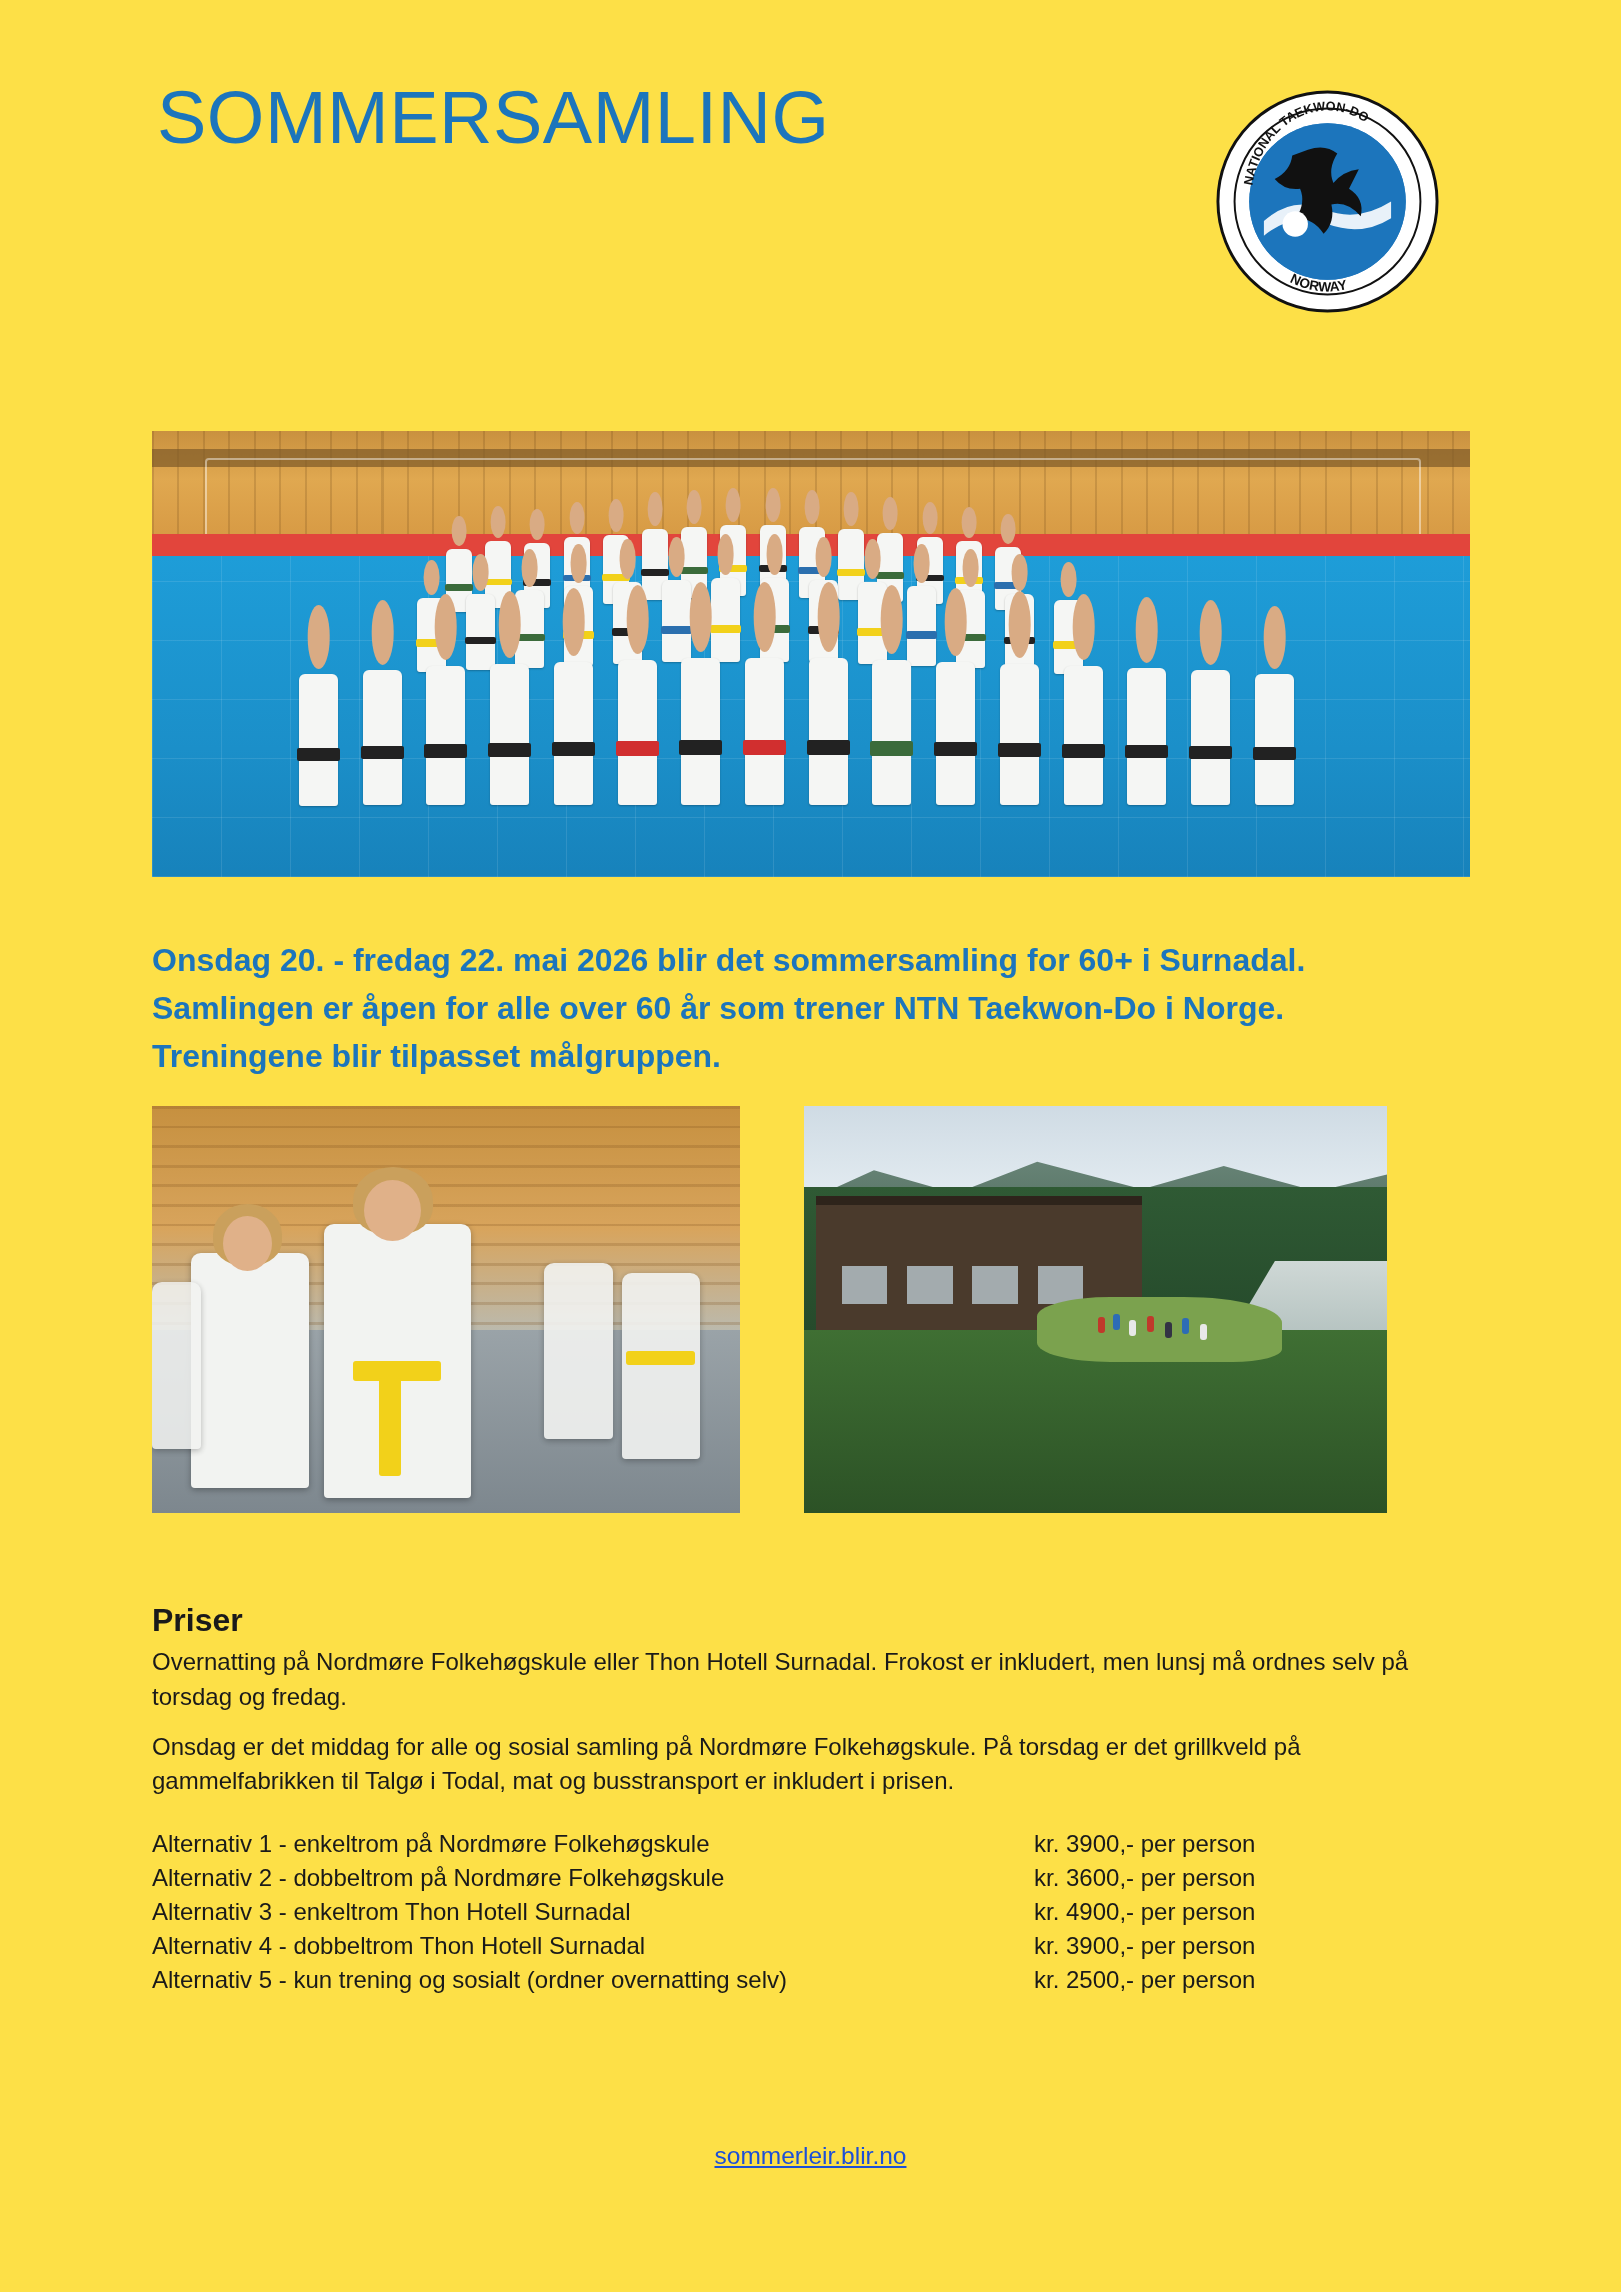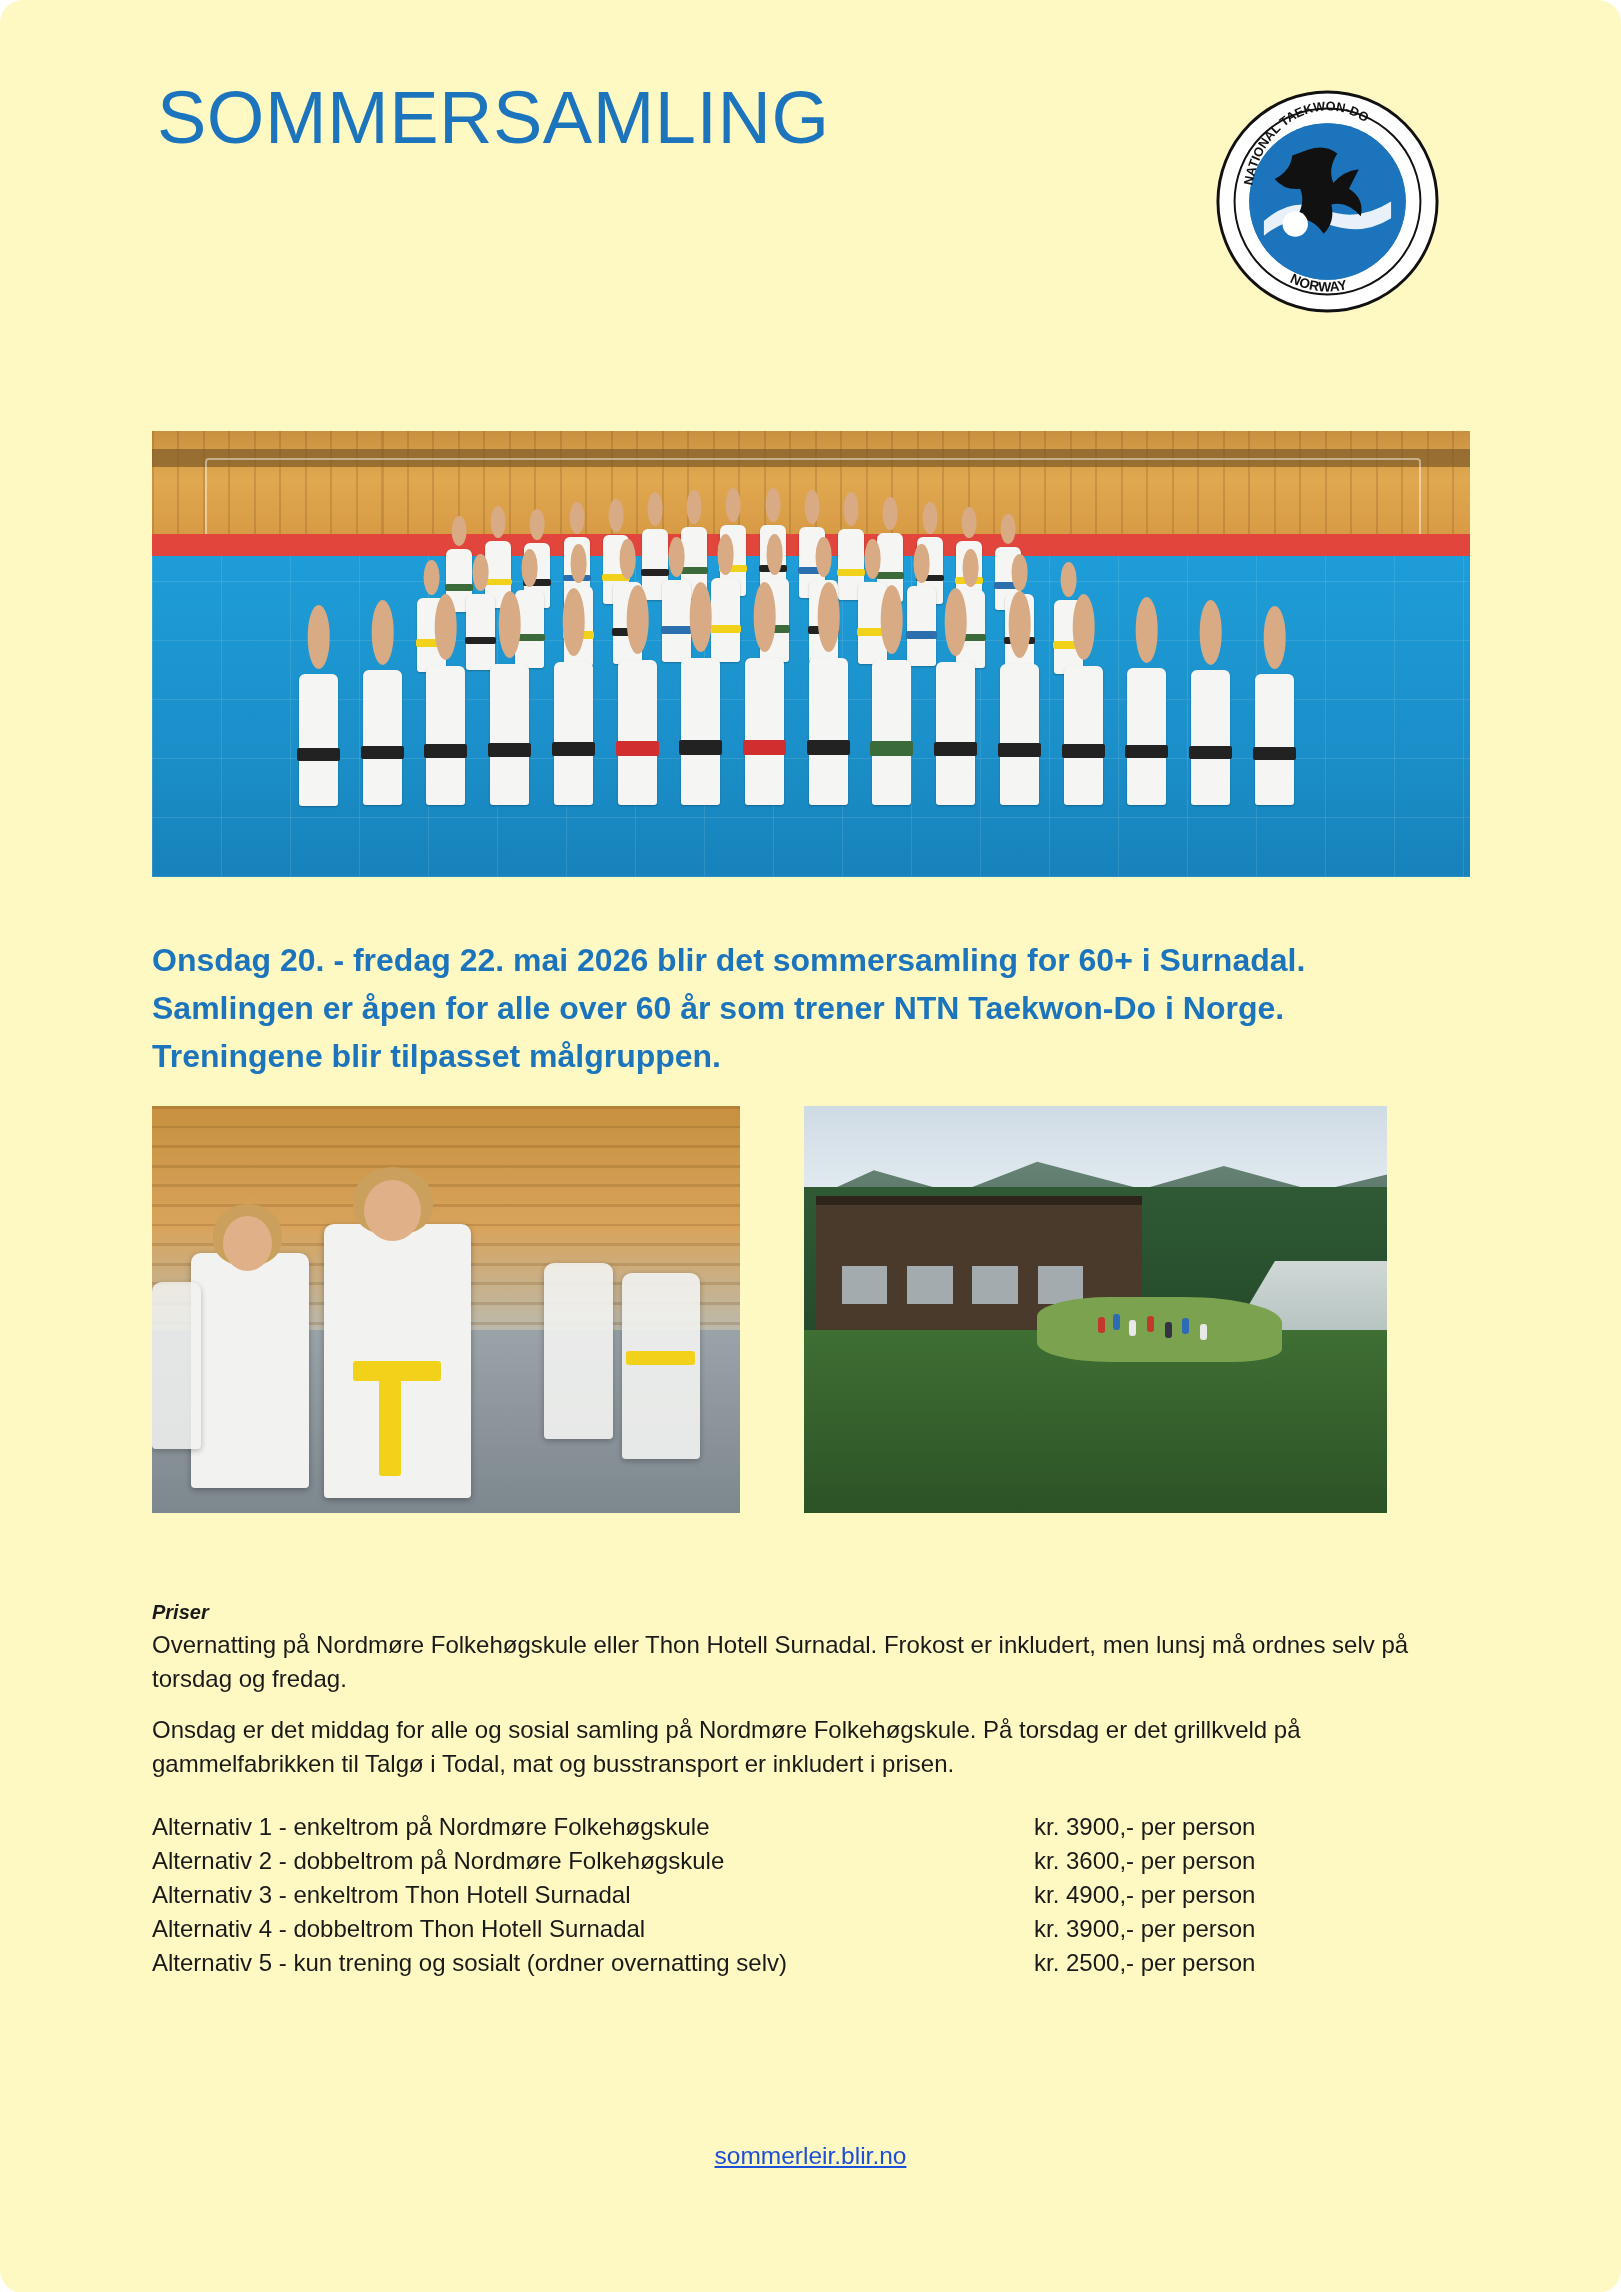--- a/index.html
+++ b/index.html
@@ -12,22 +12,21 @@
     height: 2293px;
     font-family: "Liberation Sans", sans-serif;
     color: #1a1a1a;
     position: relative;
     overflow: hidden;
   }
   .page {
     position: relative;
     width: 1621px;
     height: 2293px;
-    background: #fef9c3;
-    border-radius: 23px;
+    background: #fde047;
   }
 
   
   .header {
     position: absolute;
     left: 0;
     top: 69px;
     width: 1621px;
     height: 284px;
   }
@@ -236,23 +235,22 @@
     position: absolute;
     left: 152px;
     top: 1598px;
     width: 1313px;
     font-size: 24px;
     line-height: 1.42;
     color: #1a1a1a;
   }
   .prices h3 {
     margin: 0 0 2px 0;
-    font-size: 20px;
+    font-size: 32px;
     font-weight: bold;
-    font-style: italic;
   }
   .para {
     margin: 0 0 0 0;
     max-width: 1313px;
   }
   .para.spaced { margin-top: 16px; }
   .alt-table {
     margin-top: 29px;
     width: 1225px;
     border-collapse: collapse;

